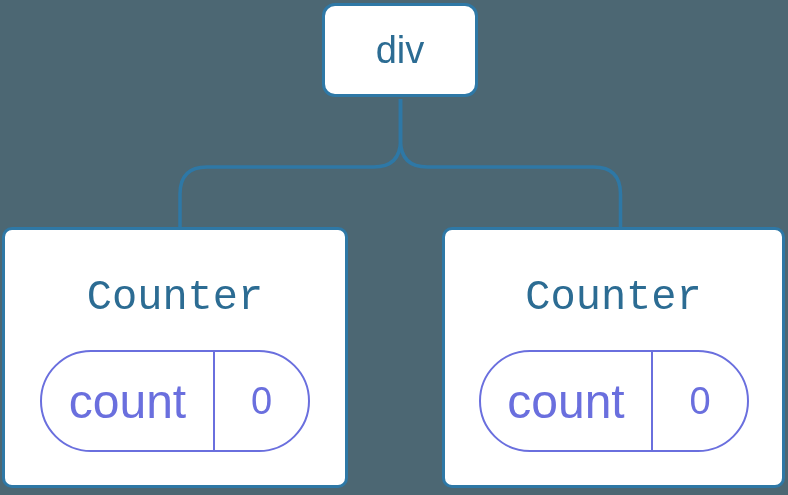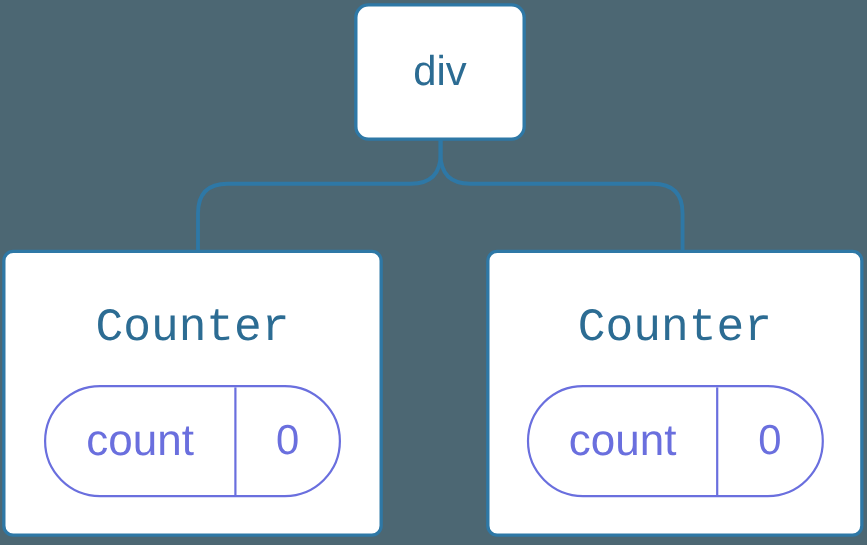--- a/index.html
+++ b/index.html
@@ -32,21 +32,21 @@
     stroke: var(--line);
     stroke-width: 3.5;
   }
   .node {
     position: absolute;
     background: var(--node_fill);
     border: 3px solid var(--line);
   }
   .root-node {
     left: 322px; top: 3px;
-    width: 156px; height: 125px;
+    width: 156px; height: 94px;
     border-radius: 13px;
     display: flex;
     align-items: center;
     justify-content: center;
     font-size: 38px;
     font-weight: 500;
     color: var(--node_text);
   }
   .counter-card {
     top: 227px;
@@ -75,21 +75,21 @@
     display: flex;
     overflow: hidden;
     background: var(--node_fill);
   }
   .pill-key {
     flex: 0 0 65%;
     display: flex;
     align-items: center;
     justify-content: center;
     border-right: 2px solid var(--accent);
-    font-size: 40px;
+    font-size: 48px;
     color: var(--accent);
     text-align: center;
   }
   .pill-value {
     flex: 1 1 auto;
     display: flex;
     align-items: center;
     justify-content: center;
     font-size: 38px;
     color: var(--accent);

